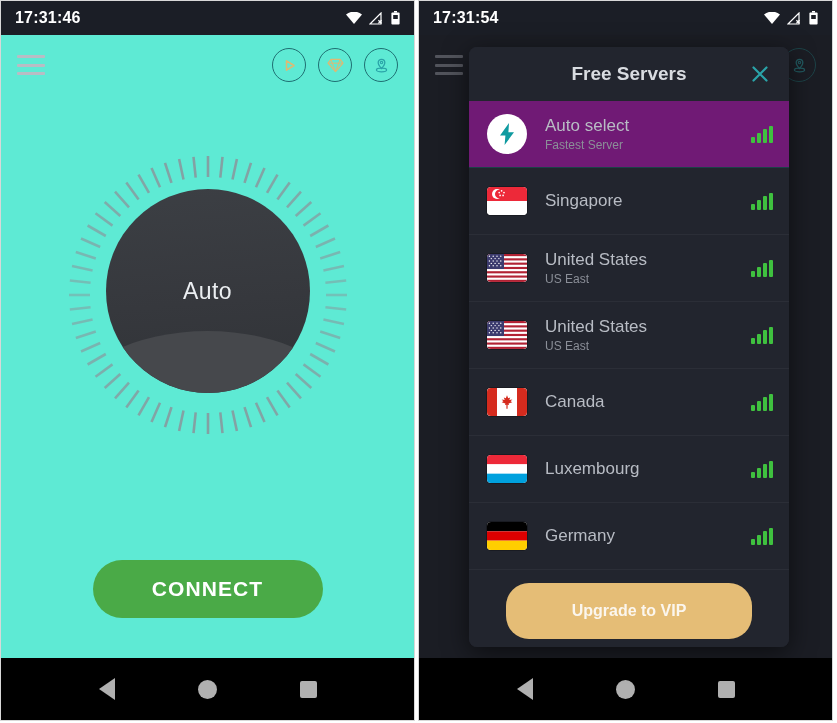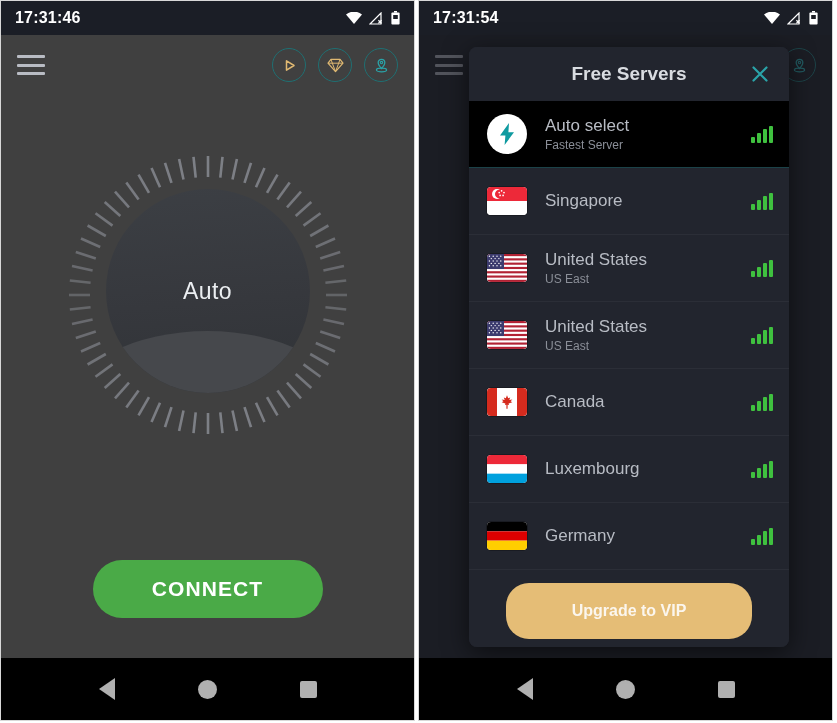--- a/index.html
+++ b/index.html
@@ -7,21 +7,21 @@
     width:837px; height:723px;
     background:#ffffff;
     font-family:"Liberation Sans", sans-serif;
     overflow:hidden;
   }
   .stage { position:relative; width:837px; height:723px; display:flex; gap:3px; background:#ffffff; }
 
   .phone {
     position:relative;
     width:415px; height:721px;
-    background:#404040;
+    background:#5eead4;
     overflow:hidden;
     border:1px solid #d8d8d8;
   }
   .phone.right { background:#1b1d24; }
 
   
   .statusbar {
     position:relative; height:34px;
     background:#1b1e26;
     display:flex; align-items:center;
@@ -129,21 +129,21 @@
   }
   .server-list { flex:1 1 auto; overflow:hidden; background:#22252e; }
   .server-row {
     position:relative;
     height:67px;
     display:flex; align-items:center;
     padding:0 16px 0 18px;
     border-bottom:1px solid #2b2e37;
     cursor:pointer;
   }
-  .server-row.selected { background:#000000; border-bottom:1px solid #1b4248; }
+  .server-row.selected { background:#701a75; border-bottom:1px solid #1b4248; }
   .flag {
     width:40px; height:28px; border-radius:4px; overflow:hidden;
     flex:0 0 40px; background:#fff;
     box-shadow:0 0 0 1px rgba(0,0,0,.25);
   }
   .auto-badge {
     width:40px; height:40px; border-radius:50%;
     flex:0 0 40px; background:#ffffff;
     display:flex; align-items:center; justify-content:center;
   }

